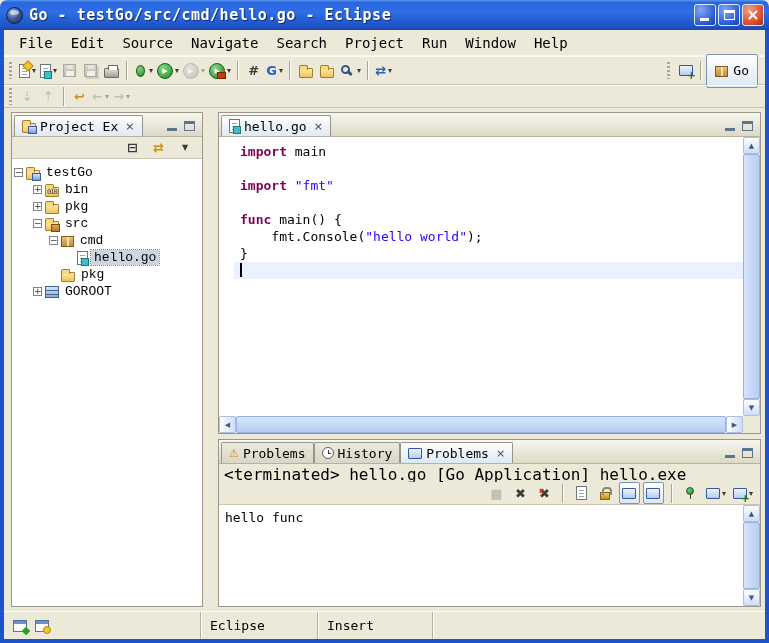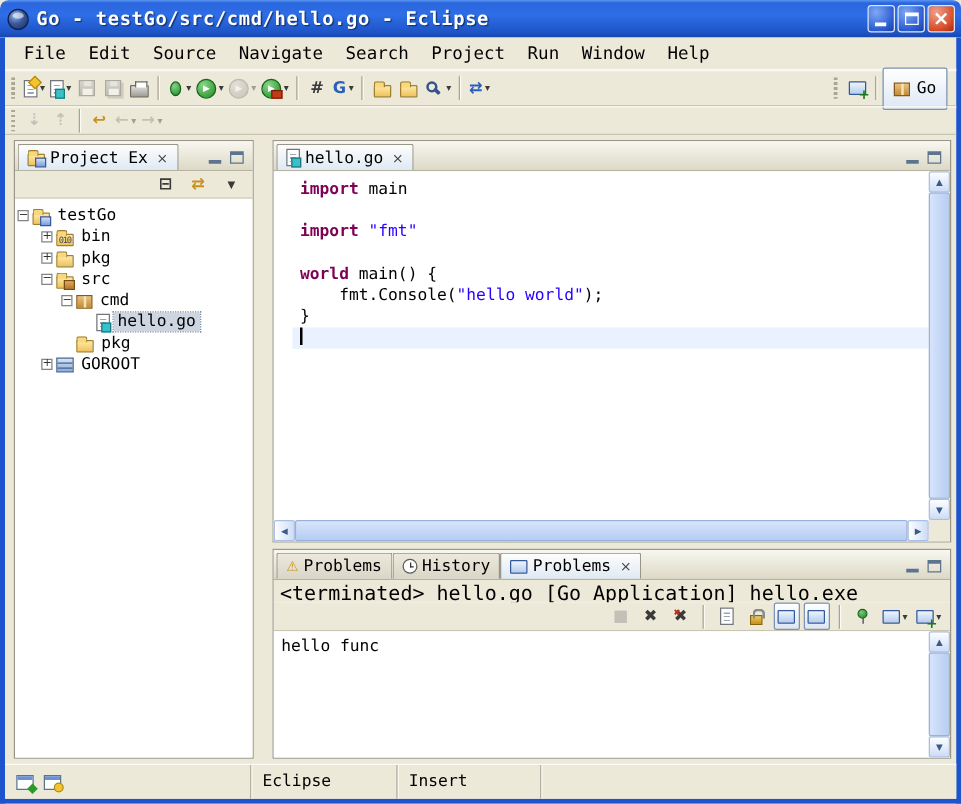--- a/index.html
+++ b/index.html
@@ -145,21 +145,21 @@
   
   .explorer-view { width:192px; flex:0 0 192px; }
   .local-toolbar { height:22px; flex:0 0 22px; background:#ece9d8; border-bottom:1px solid #c9c5b2;
     display:flex; align-items:center; justify-content:flex-end; gap:5px; padding:0 7px; }
   .tree { flex:1; background:#fff; padding:5px 2px; overflow:hidden; font-size:13px; }
   .trow { height:17px; display:flex; align-items:center; gap:3px; }
   .ind { flex:0 0 auto; }
   .expander { width:9px; height:9px; flex:0 0 9px; border:1px solid #848284; background:#fff;
     font-size:9px; line-height:7px; text-align:center; color:#333; font-family:"DejaVu Sans",sans-serif; }
   .tspacer { width:9px; flex:0 0 9px; }
-  .tlabel { padding:0 3px; white-space:nowrap; }
+  .tlabel { padding:0 3px; white-space:nowrap;font-family:Liberation Mono, monospace; }
   .tlabel.selected { background:#cdd6e0; outline:1px dotted #7a8aa0; }
 
   .right-col { flex:1; display:flex; flex-direction:column; gap:5px; min-width:0; }
 
   
   .editor-view { height:322px; flex:0 0 322px; }
   .editor-body { flex:1; position:relative; min-height:0; background:#fff; }
   .code { position:absolute; top:0; left:0; right:17px; bottom:17px; padding:6px 0 0 15px;
     overflow:hidden; font-size:13px; }
   .cline { height:17px; line-height:17px; padding-left:6px; white-space:pre; }
@@ -428,21 +428,21 @@
               <span class="vmin"></span>
               <span class="vmax"></span>
             </span>
           </div>
           <div class="editor-body">
             <div class="code">
               <div class="cline"><span class="kw">import</span><span> main</span></div>
               <div class="cline"></div>
               <div class="cline"><span class="kw">import</span><span> </span><span class="str">"fmt"</span></div>
               <div class="cline"></div>
-              <div class="cline"><span class="kw">world</span><span> main() {</span></div>
+              <div class="cline"><span class="kw">func</span><span> main() {</span></div>
               <div class="cline"><span>    fmt.Console(</span><span class="str">"hello world"</span><span>);</span></div>
               <div class="cline"><span>}</span></div>
               <div class="cline cur"><span class="caret"></span></div>
             </div>
             <div class="sbv">
               <span class="sbtn">▲</span>
               <span class="sbthumb"></span>
               <span class="sbtn">▼</span>
             </div>
             <div class="sbh">

